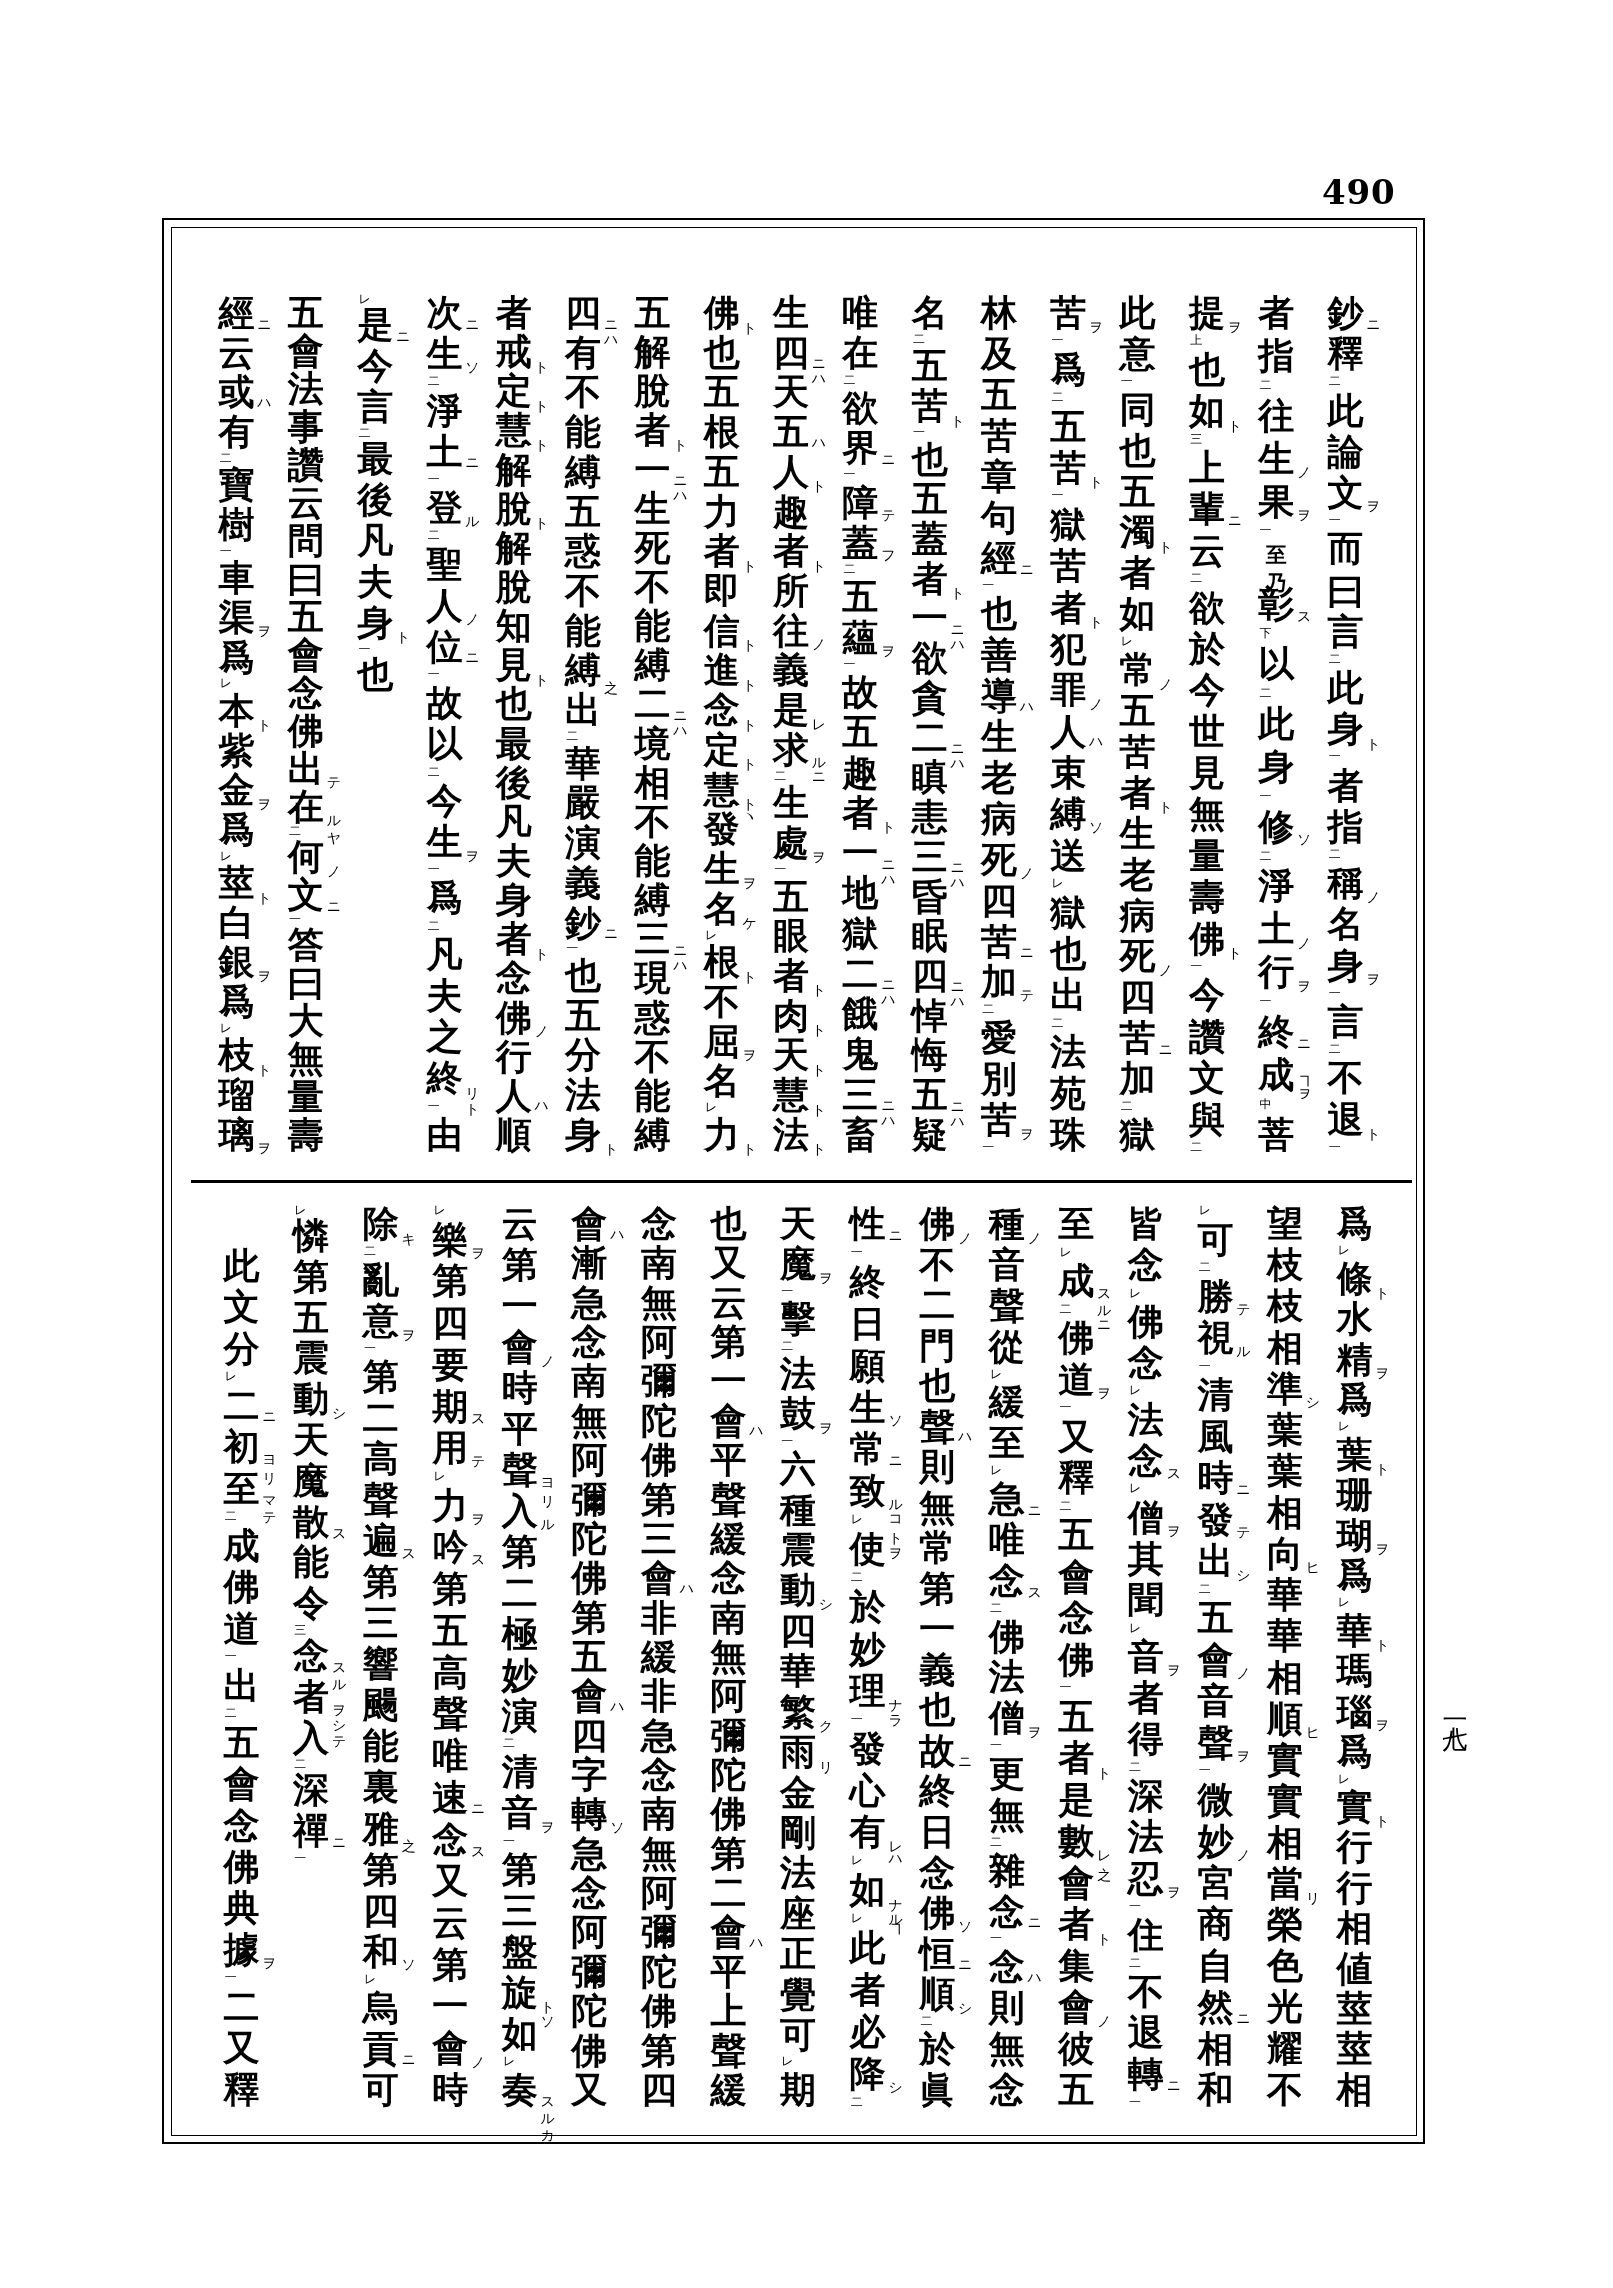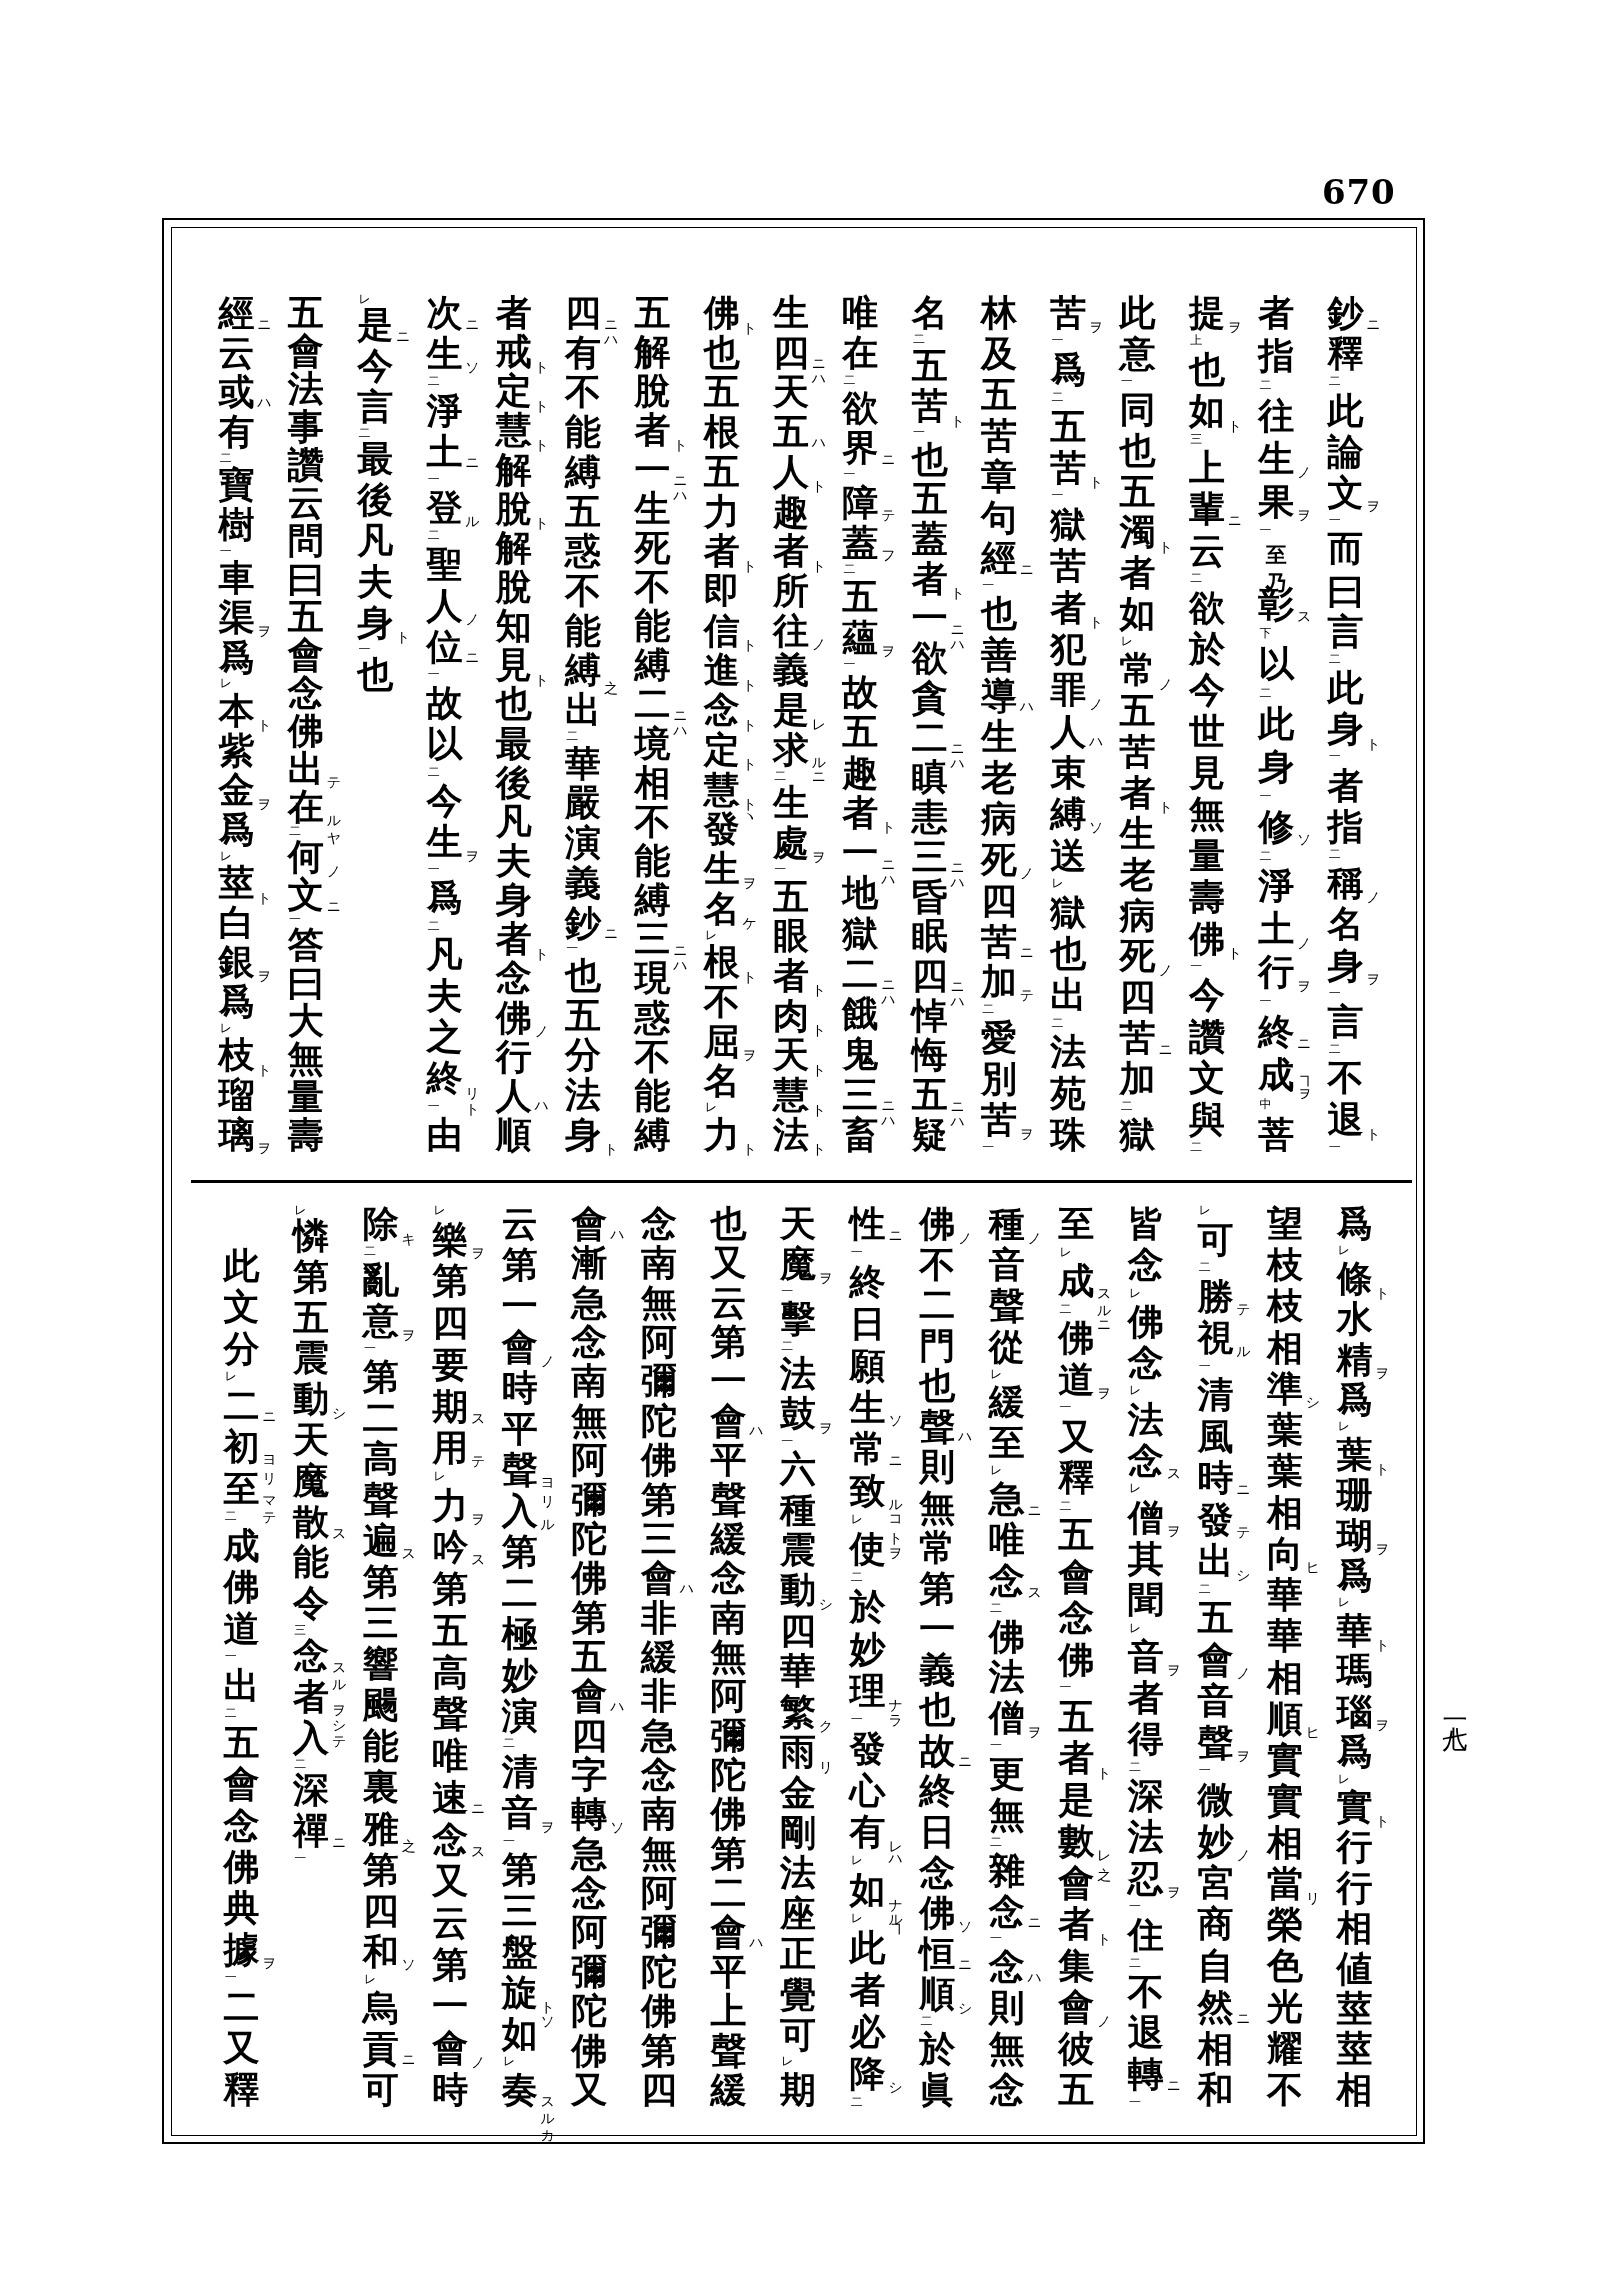--- a/index.html
+++ b/index.html
@@ -53,21 +53,21 @@
     writing-mode: vertical-rl; text-orientation: upright; white-space: nowrap;
   }
   .kaeri {
     display: block; flex: none; height: 12px; font-size: 12px; line-height: 12px;
     text-align: left; padding-left: 2.8px; font-weight: normal;
   }
 </style>
 </head>
 <body>
 
-<div class="page-number">670</div>
+<div class="page-number">490</div>
 <div class="side-folio">一七八</div>
 
 <div class="frame-outer">
   <div class="frame-inner"></div>
 </div>
 <div class="divider"></div>
 
 <div class="section upper">
   <div class="col">
       <span class="ch">鈔<span class="okuri">ニ</span></span>

